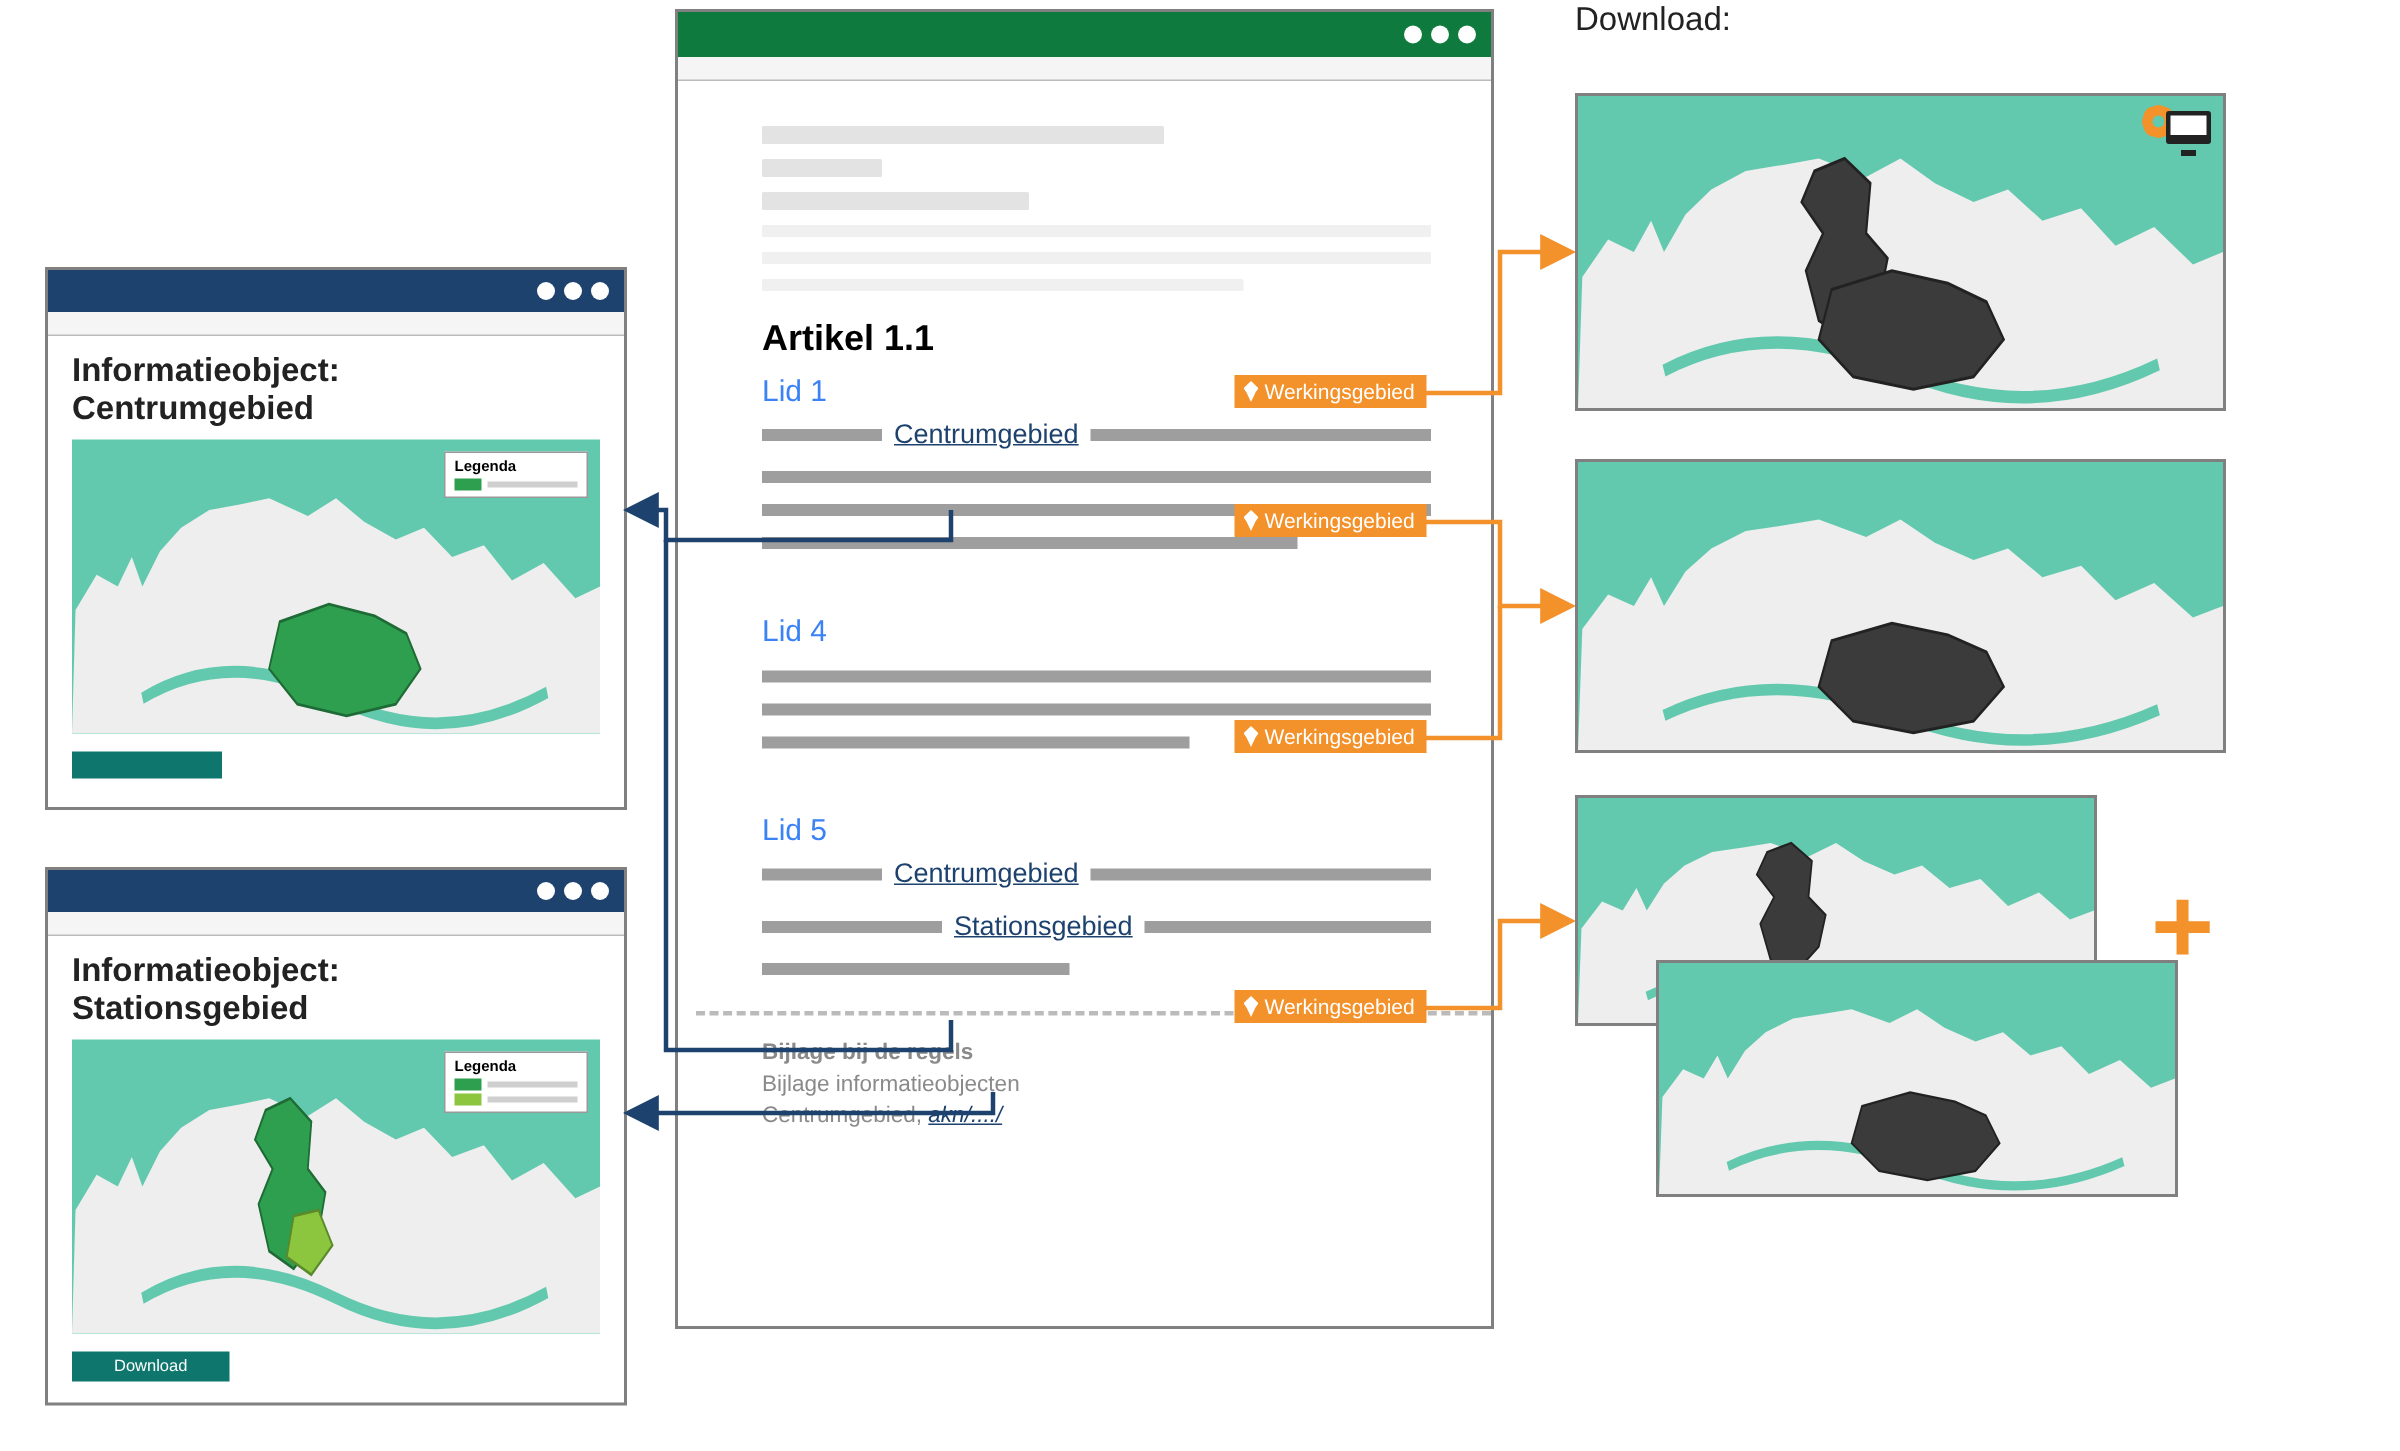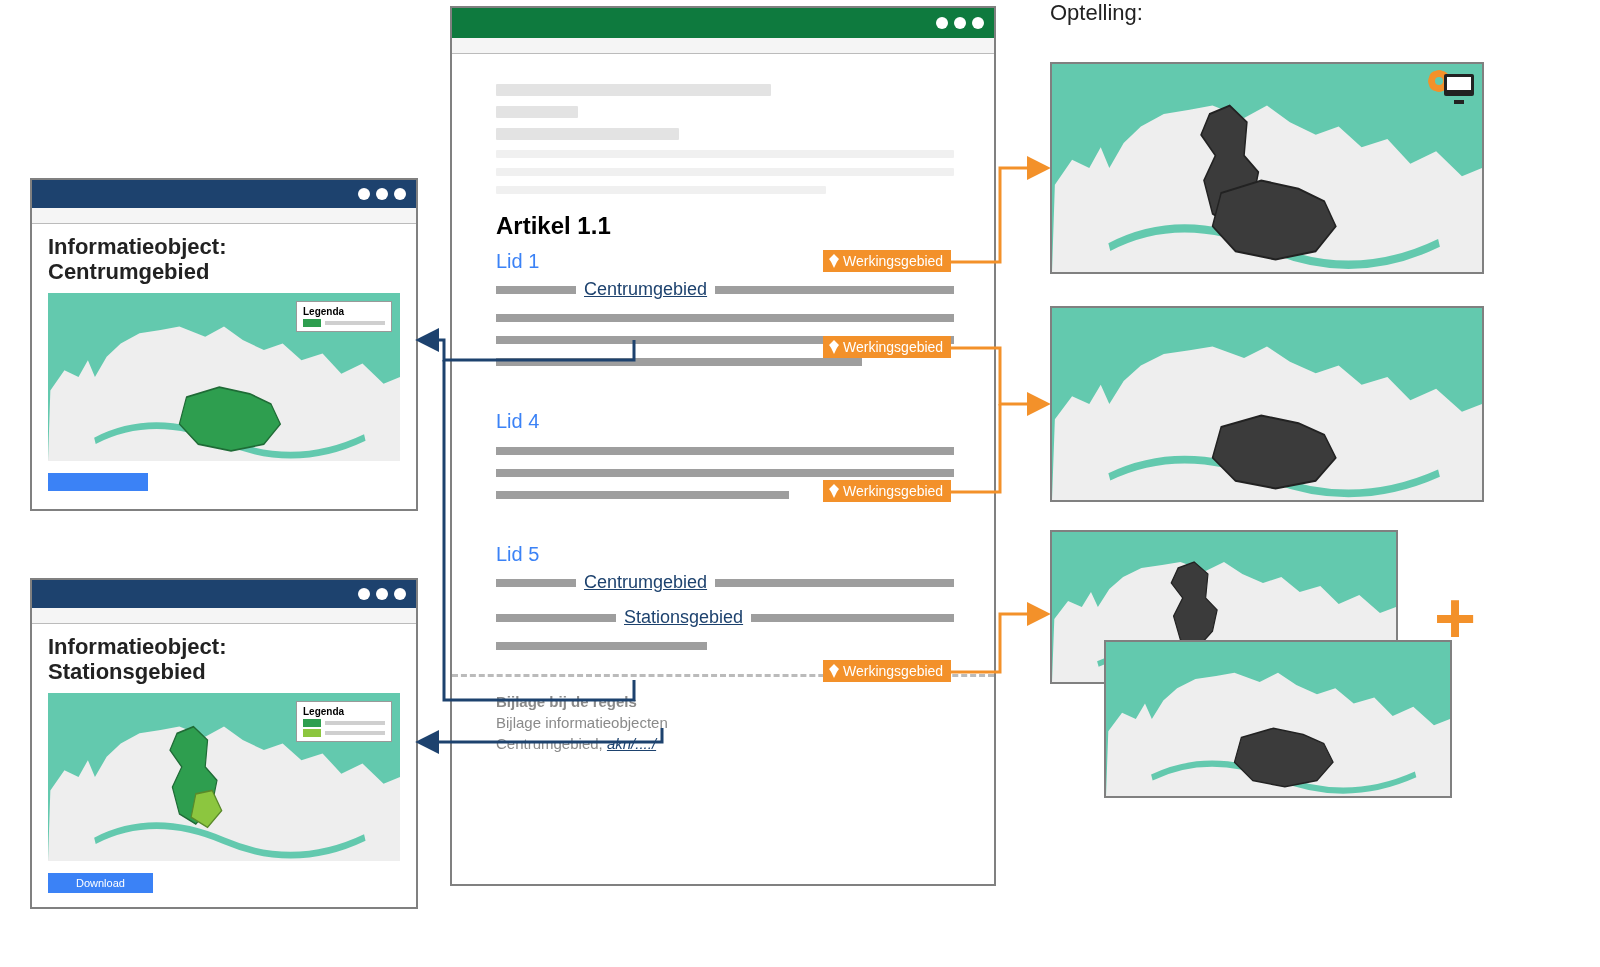--- a/index.html
+++ b/index.html
@@ -41,51 +41,51 @@
   .mini-window .body {
     padding: 10px 16px 14px 16px;
   }
 
   
   #info-centrum { left: 30px; top: 178px; width: 388px; }
   #info-station { left: 30px; top: 578px; width: 388px; }
   .io-title { font-size: 22px; font-weight: 600; color: #222; line-height: 1.15; margin-bottom: 8px; }
   .io-map {
     position: relative;
-    width: 100%; height: 168px;
+    width: 100%; height: 196px;
     background: #63c9ae;
     overflow: hidden;
   }
   .io-map svg { position: absolute; inset: 0; width: 100%; height: 100%; }
   .legend-box {
     position: absolute;
     right: 8px; top: 8px;
     background: #fff;
     border: 1px solid #999;
     padding: 4px 6px;
     font-size: 10px;
     min-width: 96px;
   }
   .legend-box .legend-title { font-weight: 700; margin-bottom: 2px; }
   .legend-row { display: flex; align-items: center; gap: 4px; margin-top: 2px; }
   .legend-sw { width: 18px; height: 8px; }
   .legend-line { height: 4px; background: #cfcfcf; flex: 1; }
   .dl-btn {
     display: inline-block;
     margin-top: 12px;
-    background: #3b82f6;
+    background: #0f766e;
     color: #fff;
     font-size: 11px;
     padding: 4px 28px;
   }
 
   
   #doc-window { left: 450px; top: 6px; width: 546px; height: 880px; }
   #doc-window .titlebar { height: 30px; }
-  #doc-window .body { padding: 30px 40px 10px 44px; }
+  #doc-window .body { padding: 30px 40px 10px 56px; }
   .ph { background: #e3e3e3; height: 12px; border-radius: 1px; margin-bottom: 10px; }
   .ph.light { background: #f0f0f0; }
   .art-title { font-size: 24px; font-weight: 700; margin: 18px 0 10px 0; }
   .lid-title { font-size: 20px; margin: 10px 0 6px 0; color: #3b82f6; }
   .body-line { background: #9e9e9e; height: 8px; margin: 14px 0; }
   .body-gap { height: 20px; }
   .inline-link {
     color: #1d426e; text-decoration: underline; font-size: 18px;
     background: #fff;
     padding: 0 2px;
@@ -349,21 +349,21 @@
   <path d="M 950 672 L 1000 672 L 1000 614 L 1046 614" stroke="#f3912a" stroke-width="3" fill="none" marker-end="url(#arrow-orange)"></path>
 
   <path d="M 634 340 L 634 360 L 444 360 L 444 340 L 420 340" stroke="#1d426e" stroke-width="3" fill="none" marker-end="url(#arrow-navy)"></path>
   <path d="M 634 680 L 634 700 L 444 700 L 444 360" stroke="#1d426e" stroke-width="3" fill="none"></path>
 
   <path d="M 662 728 L 662 742 L 420 742" stroke="#1d426e" stroke-width="3" fill="none" marker-end="url(#arrow-navy)"></path>
 </svg>
 
 <div id="software-block">
   <div class="sw-title">
-    <span>Optelling:</span><br>
+    <span>Download:</span><br>
   </div>
 </div>
 
 <div id="map-all" class="sw-map">
   <svg viewBox="0 0 300 100" preserveAspectRatio="none">
     <use href="#landmass" fill="#eeeeee"></use>
     <use href="#water-squiggle" stroke="#63c9ae" stroke-width="4"></use>
     <use href="#shape-both" fill="#3b3b3b" stroke="#222" stroke-width="1"></use>
   </svg>
   <div class="gear-monitor">

